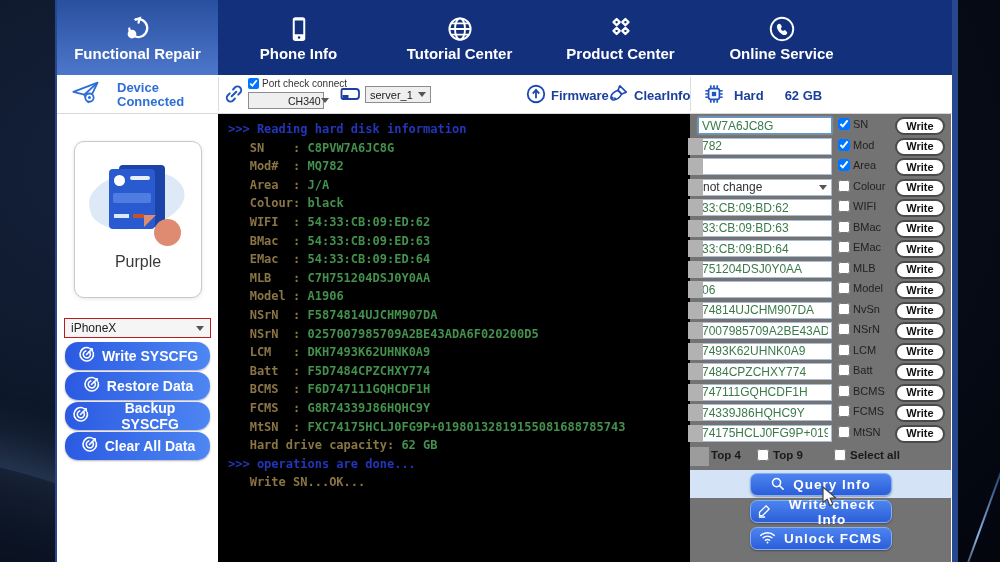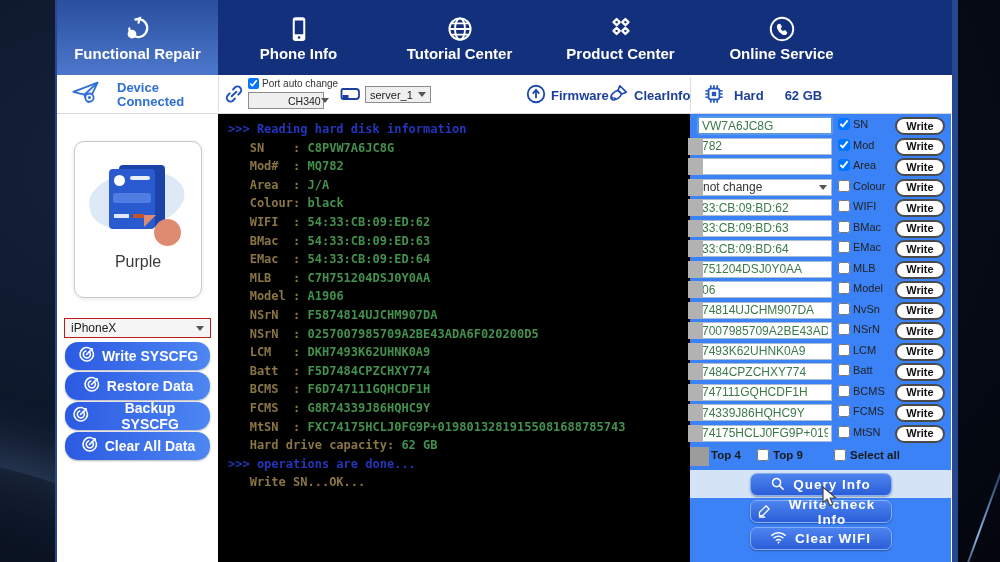--- a/index.html
+++ b/index.html
@@ -40,21 +40,21 @@
     color:#1b3f9a;font-weight:bold;font-size:13px;cursor:pointer;}
   .tool-fw{left:468px;} .tool-ci{left:549px;}
   .hard-group{position:absolute;left:644px;top:6px;display:flex;align-items:center;gap:7px;
     color:#1b3f9a;font-weight:bold;font-size:13px;}
   .hard-cap{margin-left:14px;}
 
   
   .main{position:relative;height:449px;display:flex;border-top:1px solid #d8d8d8;}
   .left-panel{position:relative;width:161px;background:#fff;}
   .terminal{position:relative;width:472px;background:#000;padding:6px 0 0 10px;box-sizing:border-box;overflow:hidden;}
-  .right-panel{position:relative;width:261px;background:#3b82f6;}
+  .right-panel{position:relative;width:261px;background:#737373;}
 
   
   .device-card{position:absolute;left:17px;top:27px;width:126px;height:155px;background:#fff;
     border:1px solid #c9c9c9;border-radius:10px;box-shadow:0 1px 4px rgba(0,0,0,.10);}
   .card-art{position:absolute;left:28px;top:20px;width:70px;height:80px;}
   .splash{position:absolute;left:-14px;top:10px;width:96px;height:56px;background:#dde9f6;
     border-radius:45% 55% 50% 50%;transform:rotate(-12deg);}
   .cardback{position:absolute;left:16px;top:3px;width:46px;height:62px;background:#1c44a8;border-radius:4px;}
   .cardfront{position:absolute;left:6px;top:7px;width:46px;height:60px;background:#2a5ad0;border-radius:4px;}
   .avatar{position:absolute;left:5px;top:6px;width:11px;height:11px;background:#fff;border-radius:50%;}
@@ -188,21 +188,21 @@
       </div>
       <div class="tb-div" style="left:161px"></div>
       <span class="link-icon"><svg width="22" height="22" viewBox="0 0 24 24" fill="none" stroke="#2356c0" stroke-width="2.2" stroke-linecap="round">
             <path d="M9.5 14.5l5-5"></path>
             <path d="M11 7l2-2a4 4 0 0 1 5.66 5.66l-2 2"></path>
             <path d="M13 17l-2 2a4 4 0 0 1-5.66-5.66l2-2"></path>
           </svg></span>
       <div class="port-group">
         <label class="port-row">
           <input type="checkbox" checked="" style="">
-          <span>Port auto change</span>
+          <span>Port check connect</span>
         </label>
         <div class="fakesel sel-ch340">
           <span>CH340</span>
           <span class="chev"></span>
         </div>
       </div>
       <span class="drive-icon"><svg width="26" height="24" viewBox="0 0 24 24" fill="none" stroke="#1d3f9e" stroke-width="1.8">
             <path d="M4 7h13a3 3 0 0 1 3 3v4a3 3 0 0 1-3 3H4a1.5 1.5 0 0 1-1.5-1.5V8.5A1.5 1.5 0 0 1 4 7z"></path>
             <rect x="3.5" y="13" width="6" height="4" fill="#1d3f9e" stroke="none"></rect>
           </svg></span>
@@ -523,21 +523,21 @@
                 </svg></span>
     <span>Write check Info</span>
   </button>
             <button class="action-btn">
     <span><svg width="17" height="15" viewBox="0 0 24 20" fill="none" stroke="#fff" stroke-width="2" stroke-linecap="round">
                   <path d="M2.5 7a14 14 0 0 1 19 0"></path>
                   <path d="M5.8 10.5a9 9 0 0 1 12.4 0"></path>
                   <path d="M9 14a4.6 4.6 0 0 1 6 0"></path>
                   <circle cx="12" cy="17" r="1.4" fill="#fff" stroke="none"></circle>
                 </svg></span>
-    <span>Clear WIFI</span>
+    <span>Unlock FCMS</span>
   </button>
           </div>
       </div>
     </div>
   </div>
 
   <div class="cursor">
     <svg width="17" height="22" viewBox="0 0 17 22">
         <path d="M1 1 L1 16.5 L5.2 13.2 L7.8 19.5 L10.8 18.2 L8.2 12.2 L13.5 11.8 Z" fill="#fff" stroke="#444" stroke-width="1.2"></path>
       </svg>

